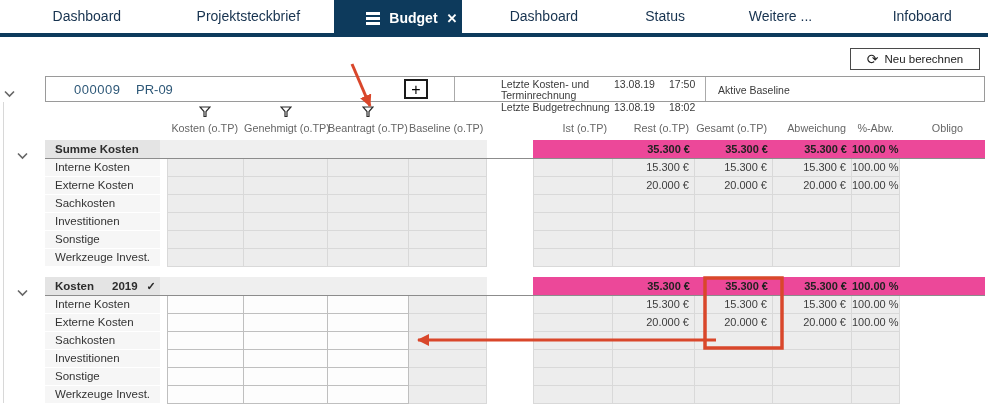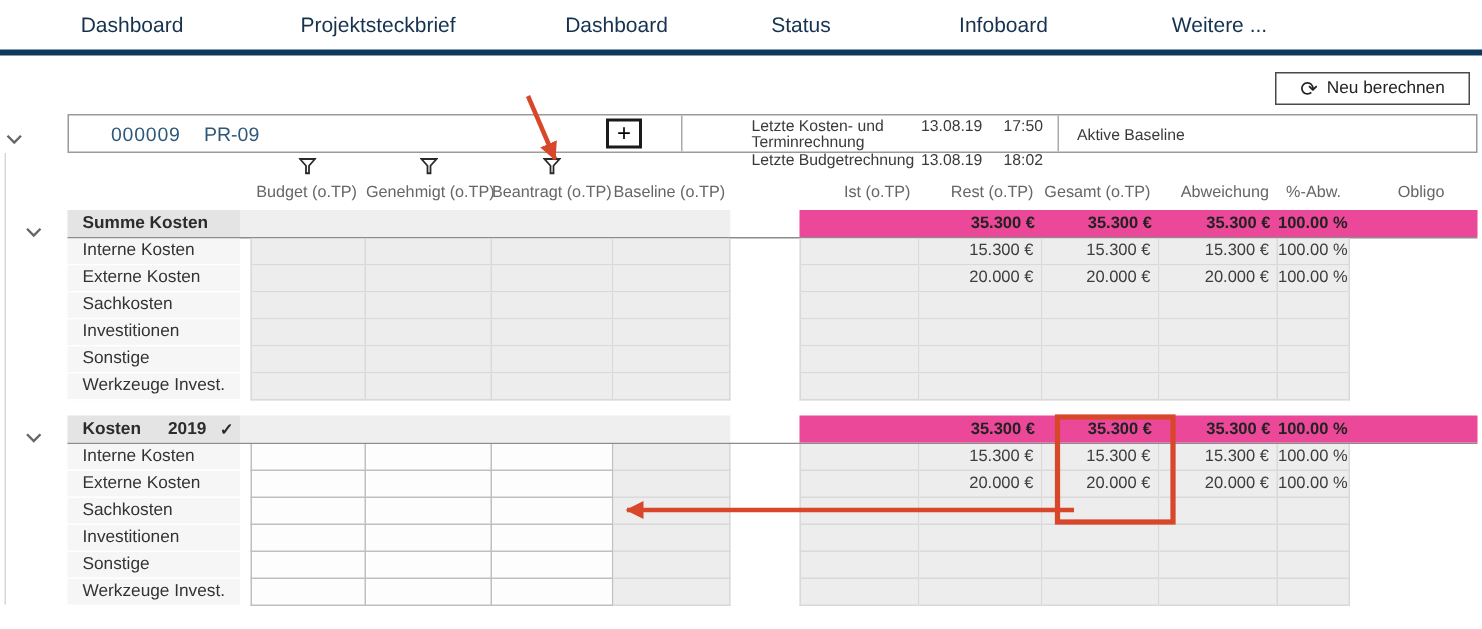--- a/index.html
+++ b/index.html
@@ -78,24 +78,33 @@
   .anno{position:absolute;left:0;top:0;pointer-events:none;z-index:50;}
 </style>
 </head>
 <body>
 
 <div class="stage">
 
   <div class="tabbar">
     <div class="tab t-dash">Dashboard</div>
     <div class="tab t-proj">Projektsteckbrief</div>
+    <div class="tab active">
+      <span class="mi">
+          <span></span>
+          <span></span>
+          <span></span>
+        </span>
+      <span>Budget</span>
+      <span class="closex">✕</span>
+    </div>
     <div class="tab t-term">Dashboard</div>
     <div class="tab t-status">Status</div>
+    <div class="tab t-weit">Weitere ...</div>
     <div class="tab t-info">Infoboard</div>
-    <div class="tab t-weit">Weitere ...</div>
   </div>
 
   <button class="recalc">
     <span class="ricon">⟳</span>
     <span>Neu berechnen</span>
   </button>
 
   <span class="chev" style="left:4px;top:84px;">
     <svg width="11" height="8">
         <path d="M1,1.5 L5.5,6 L10,1.5" stroke="#666" stroke-width="1.6" fill="none"></path>
@@ -137,21 +146,21 @@
   </span>
   <span class="funnel" style="left:362px;">
     <svg width="12" height="12">
         <path d="M1,1 L11,1 L7,5.5 L7,10.5 L5,10.5 L5,5.5 Z" fill="#fff" stroke="#2a2a2a" stroke-width="1.2"></path>
       </svg>
   </span>
 
   <div class="colheads">
     <div class="w-lbl"></div>
       <div class="w-lsp"></div>
-    <div class="ch w-bud">Budget (o.TP)</div>
+    <div class="ch w-bud">Kosten (o.TP)</div>
     <div class="ch w-gen">Genehmigt (o.TP)</div>
     <div class="ch w-bea">Beantragt (o.TP)</div>
     <div class="ch w-bas">Baseline (o.TP)</div>
     <div class="w-gap"></div>
     <div class="ch w-ist">Ist (o.TP)</div>
     <div class="ch w-rest">Rest (o.TP)</div>
     <div class="ch w-ges">Gesamt (o.TP)</div>
     <div class="ch w-abw">Abweichung</div>
     <div class="ch w-pct">%-Abw.</div>
     <div class="ch w-obl">Obligo</div>

